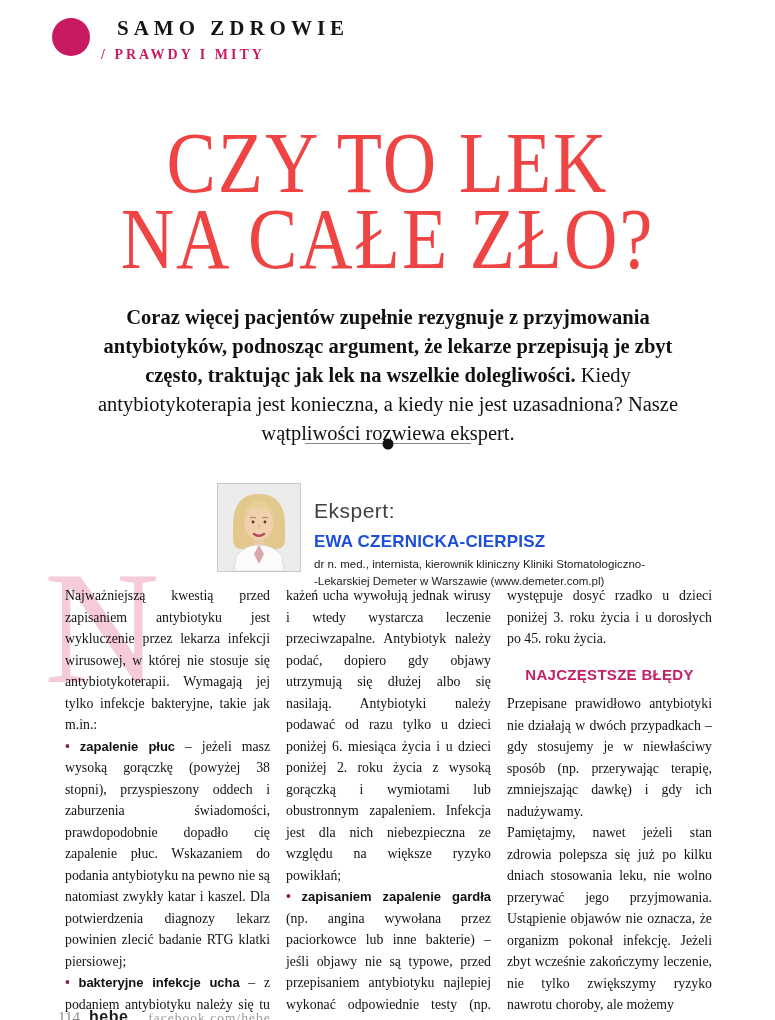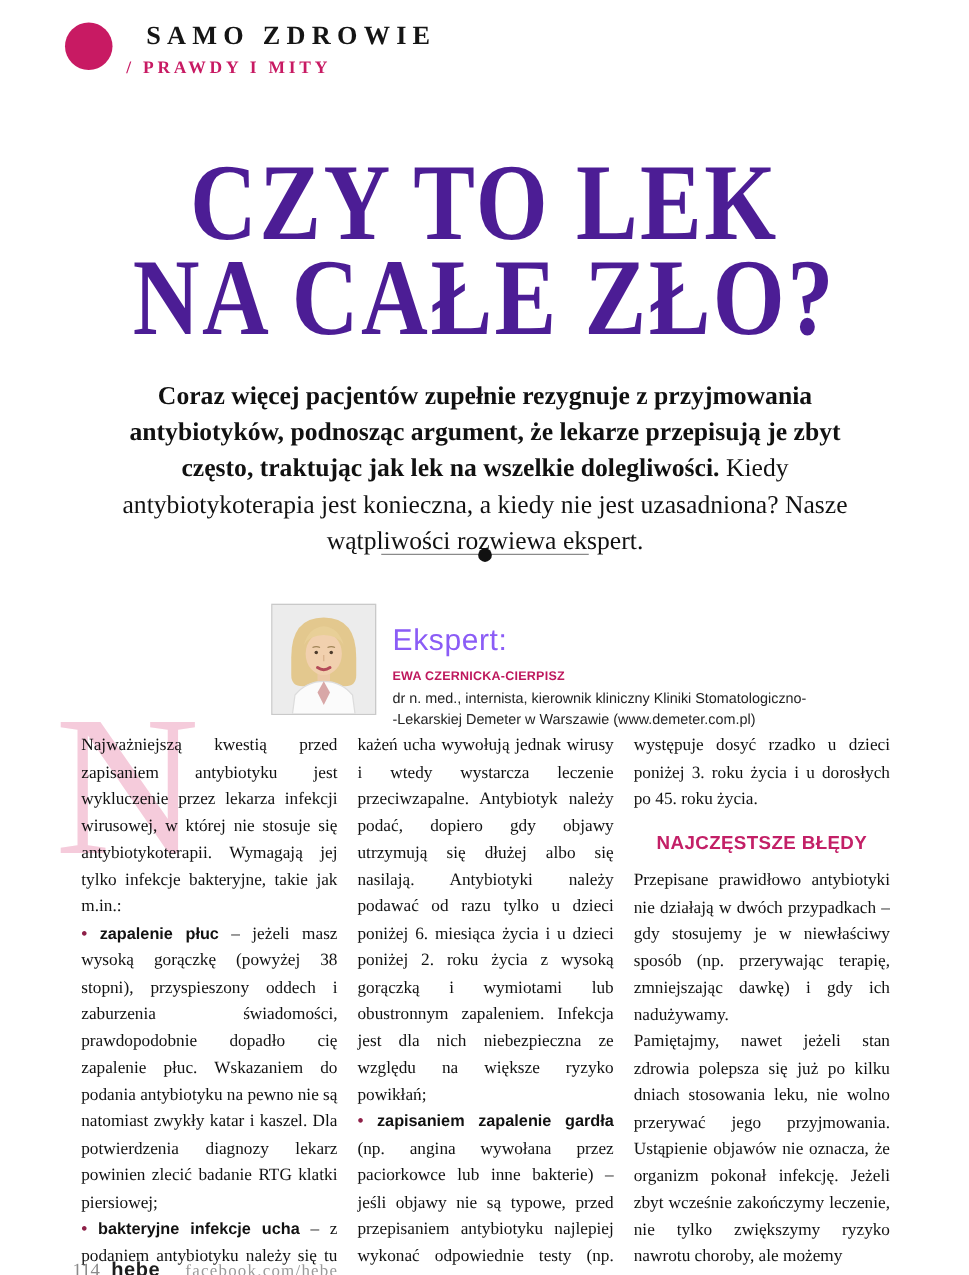--- a/index.html
+++ b/index.html
@@ -16,38 +16,38 @@
   .page{position:relative;width:775px;height:1020px;background:#fff;overflow:hidden;}
 
   
   .kicker{position:absolute;left:52px;top:16px;display:flex;align-items:flex-start;}
   .kicker-dot{width:38px;height:38px;border-radius:50%;background:var(--accent);margin-top:2px;}
   .kicker-text{margin-left:11px;}
   .kicker-main{font-family:"Liberation Serif",serif;font-weight:bold;font-size:21px;letter-spacing:5px;color:#151515;margin-left:16px;}
   .kicker-sub{font-family:"Liberation Serif",serif;font-weight:bold;font-size:14px;letter-spacing:3px;color:var(--accent);margin-top:6px;}
 
   
-  .title{position:absolute;left:0;top:118px;width:100%;text-align:center;font-family:"Liberation Serif",serif;font-weight:bold;color:#4c1d95;}
+  .title{position:absolute;left:0;top:118px;width:100%;text-align:center;font-family:"Liberation Serif",serif;font-weight:normal;color:#ef4444;}
   .title .tline{display:inline-block;font-size:74px;line-height:76px;letter-spacing:2px;transform:scaleY(1.18);transform-origin:center top;}
 
   
   .lead{position:absolute;left:85px;top:303px;width:606px;text-align:center;font-size:20.5px;line-height:29px;color:#111;}
   .lead b{font-weight:bold;}
 
   
   .divider{position:absolute;left:0;top:443px;width:100%;display:flex;justify-content:center;align-items:center;}
   .divider .line{width:166px;height:1px;background:#8a8a8a;position:relative;}
   .divider .dot{position:absolute;left:50%;top:50%;width:11px;height:11px;border-radius:50%;background:#111;transform:translate(-50%,-50%);}
 
   
   .expert{position:absolute;left:217px;top:483px;display:flex;}
   .expert-photo{width:84px;height:89px;border:1px solid #c9c9c9;background:#ececec;flex:0 0 auto;}
   .expert-info{margin-left:13px;padding-top:16px;font-family:"Liberation Sans",sans-serif;}
-  .expert-label{font-weight:300;font-size:24px;color:#8b5cf6;letter-spacing:0.5px;}
-  .expert-name{font-weight:bold;font-size:10px;color:#be185d;margin-top:9px;letter-spacing:0.2px;}
+  .expert-label{font-weight:300;font-size:21px;color:#404040;letter-spacing:0.5px;}
+  .expert-name{font-weight:bold;font-size:17px;color:#1d4ed8;margin-top:9px;letter-spacing:0.2px;}
   .expert-bio{font-size:11.5px;line-height:17px;color:#222;margin-top:4px;}
 
   
   .dropcap{position:absolute;left:44px;top:548px;font-family:"Liberation Serif",serif;font-size:160px;line-height:160px;color:var(--dropcap);z-index:0;}
   .article{position:absolute;left:65px;top:585px;width:648px;display:flex;gap:16px;z-index:1;}
   .col{width:205px;font-size:13.8px;line-height:21.5px;text-align:justify;color:#111;}
   .para{margin:0;}
   .bullet{color:var(--bullet);font-weight:bold;}
   .lead-in{font-family:"Liberation Sans",sans-serif;font-weight:bold;font-size:13px;}
   .col-heading{font-family:"Liberation Sans",sans-serif;font-weight:bold;font-size:15px;letter-spacing:0.3px;color:var(--heading-pink);text-align:center;margin:14px 0 8px 0;}

